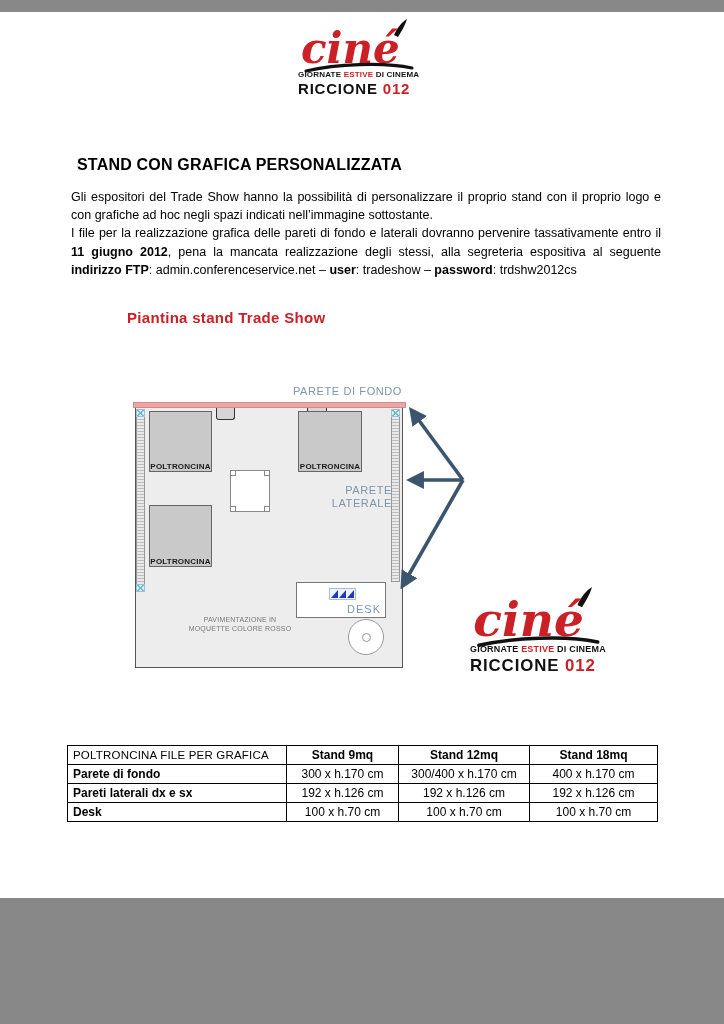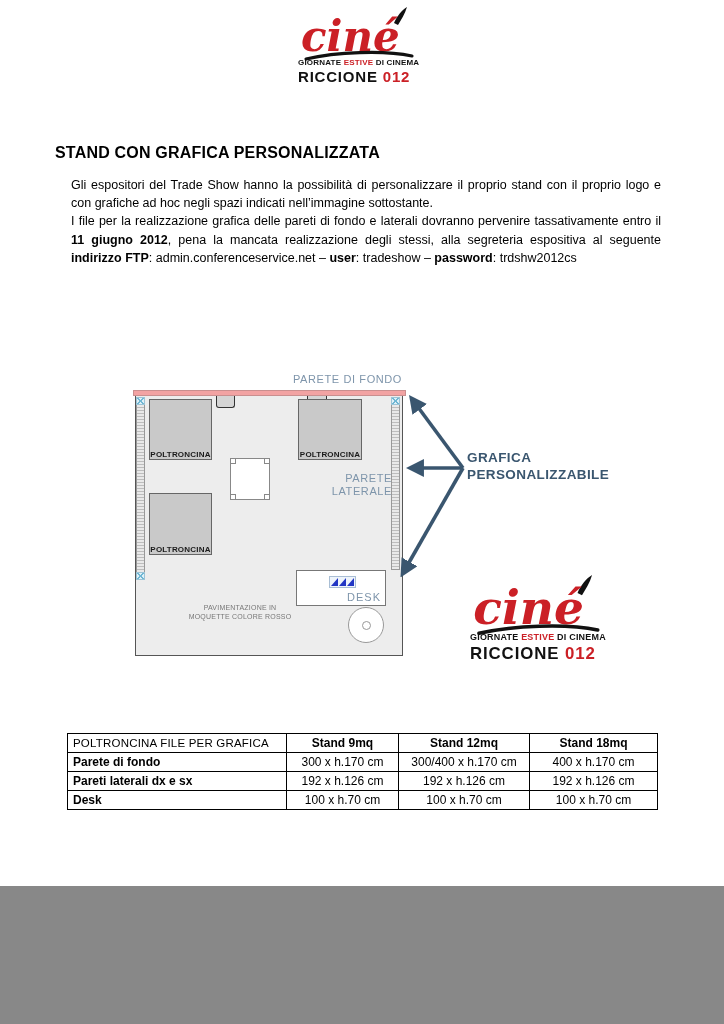--- a/index.html
+++ b/index.html
@@ -1,17 +1,17 @@
 <!DOCTYPE html>
 <html><head>
 <meta charset="utf-8">
 <style>
   html,body { margin:0; padding:0; background:#888; }
   .page {
-    position:relative; width:724px; height:886px; margin:0 auto;
+    position:relative; width:724px; height:886px; margin:12px auto;
     background:#ffffff; overflow:hidden;
     font-family:"Liberation Sans", sans-serif; color:#111;
   }
 
   
   .cine-logo { position:absolute; width:122px; }
   .cine-logo.top-logo { left:298px; top:6px; }
   .cine-logo.diagram-logo { left:470px; top:574px; transform:scale(1.12); transform-origin:0 0; }
   .cine-script-svg { display:block; }
   .cine-script-text {
@@ -21,21 +21,21 @@
   .cine-tagline {
     font-size:8px; font-weight:bold; letter-spacing:0.2px; white-space:nowrap;
     color:#111; margin-top:-8px;
   }
   .cine-tagline .red { color:#cb2026; }
   .cine-city { font-size:15px; font-weight:bold; letter-spacing:0.8px; color:#111; margin-top:1px; white-space:nowrap; }
   .cine-city .red { color:#cb2026; margin-left:5px; }
 
   
   .main-heading {
-    position:absolute; left:55px; top:144px; margin:0;
+    position:absolute; left:77px; top:144px; margin:0;
     font-size:16px; font-weight:bold; letter-spacing:0.2px; color:#000;
   }
   .intro {
     position:absolute; left:71px; top:176px; width:590px;
     font-size:12.5px; line-height:18.2px; text-align:justify; color:#000;
   }
   .intro p { margin:0; }
   .b { font-weight:bold; }
 
   .subtitle {
@@ -176,20 +176,21 @@
     <div class="cine-city"><span>RICCIONE</span><span class="red">012</span></div>
   </div>
 
   <h1 class="main-heading">STAND CON GRAFICA PERSONALIZZATA</h1>
 
   <div class="intro">
     <p>Gli espositori del Trade Show hanno la possibilità di personalizzare il proprio stand con il proprio logo e con grafiche ad hoc negli spazi indicati nell’immagine sottostante.</p>
     <p><span>I file per la realizzazione grafica delle pareti di fondo e laterali dovranno pervenire tassativamente entro il </span><span class="b">11 giugno 2012</span><span>, pena la mancata realizzazione degli stessi, alla segreteria espositiva al seguente </span><span class="b">indirizzo FTP</span><span>: admin.conferenceservice.net – </span><span class="b">user</span><span>: tradeshow – </span><span class="b">password</span><span>: trdshw2012cs</span></p>
   </div>
 
+  <h2 class="subtitle">Piantina stand Trade Show</h2>
 
   <div class="diagram">
     <div class="lbl-blue lbl-fondo">PARETE DI FONDO</div>
 
     <div class="floor"></div>
     <div class="wall-top"></div>
 
     <div class="wall-v wall-left"></div>
     <div class="wall-v wall-right"></div>
     <div class="wall-x wx-tl"></div>
@@ -244,24 +245,20 @@
       <defs>
         <marker id="ah" markerWidth="5" markerHeight="5" refX="3.6" refY="2.5" orient="auto">
           <path d="M0,0 L5,2.5 L0,5 Z" fill="#3a566f"></path>
         </marker>
       </defs>
       <line x1="338" y1="100" x2="287" y2="31" stroke="#3a566f" stroke-width="3.6" marker-end="url(#ah)"></line>
       <line x1="338" y1="100" x2="286" y2="100" stroke="#3a566f" stroke-width="3.6" marker-end="url(#ah)"></line>
       <line x1="338" y1="100" x2="278" y2="205" stroke="#3a566f" stroke-width="3.6" marker-end="url(#ah)"></line>
     </svg>
 
-    <div class="lbl-grafica">
-      <div>GRAFICA</div>
-      <div>PERSONALIZZABILE</div>
-    </div>
   </div>
 
   <div class="cine-logo diagram-logo">
     <svg class="cine-script-svg" width="122" height="60" viewBox="0 0 122 60">
       <path d="M96,17 C99,10 104,4 109,1 C107,8 103,14 100,19 Z" fill="#111"></path>
       <text x="3" y="45" class="cine-script-text">ciné</text>
       <path d="M8,53 C38,46 86,44 114,50" stroke="#111" stroke-width="3.2" fill="none" stroke-linecap="round"></path>
     </svg>
     <div class="cine-tagline"><span>GIORNATE </span><span class="red">ESTIVE</span><span> DI CINEMA</span></div>
     <div class="cine-city"><span>RICCIONE</span><span class="red">012</span></div>

